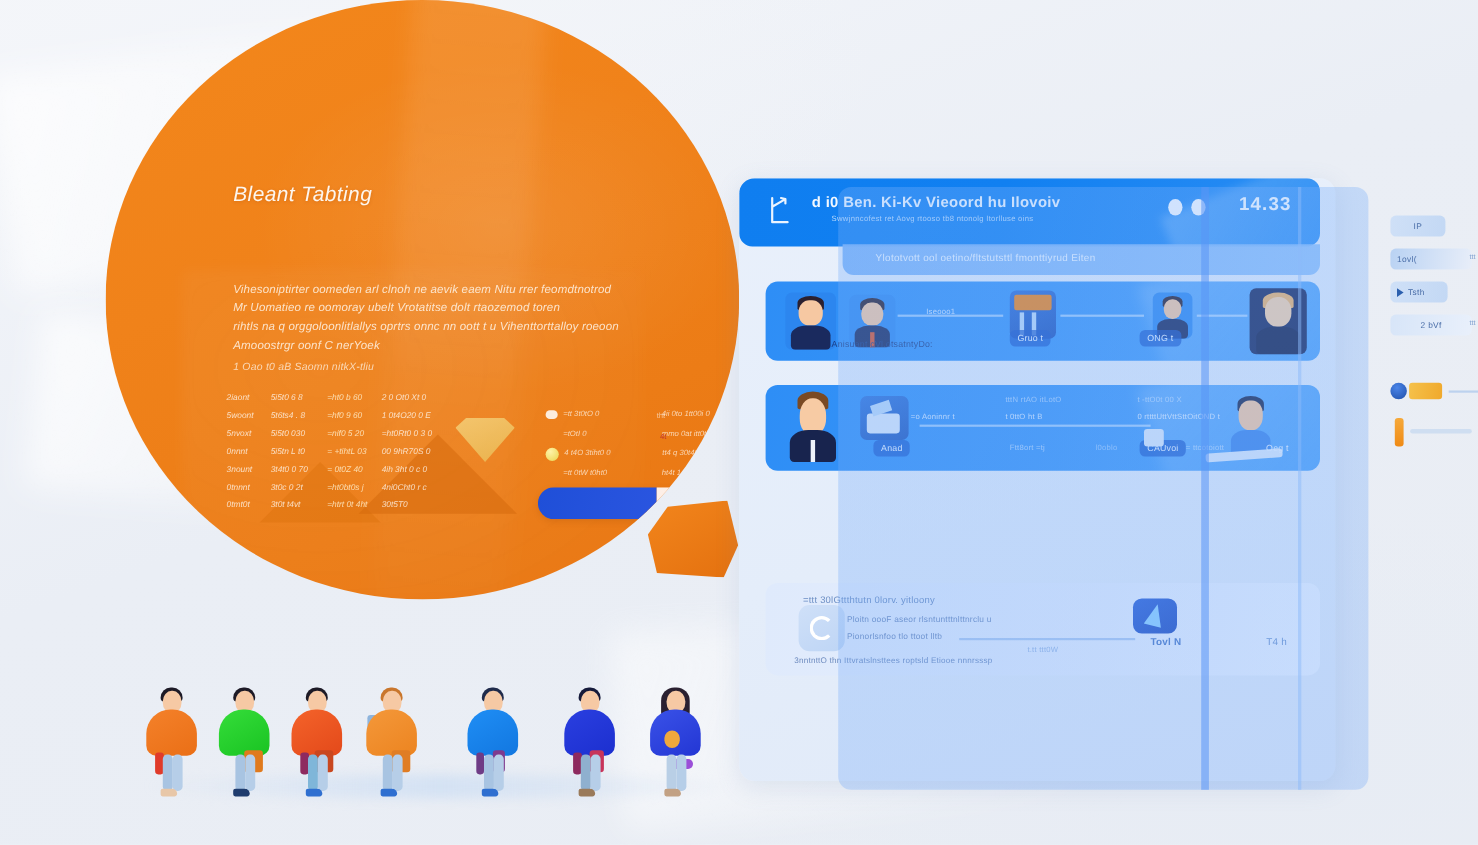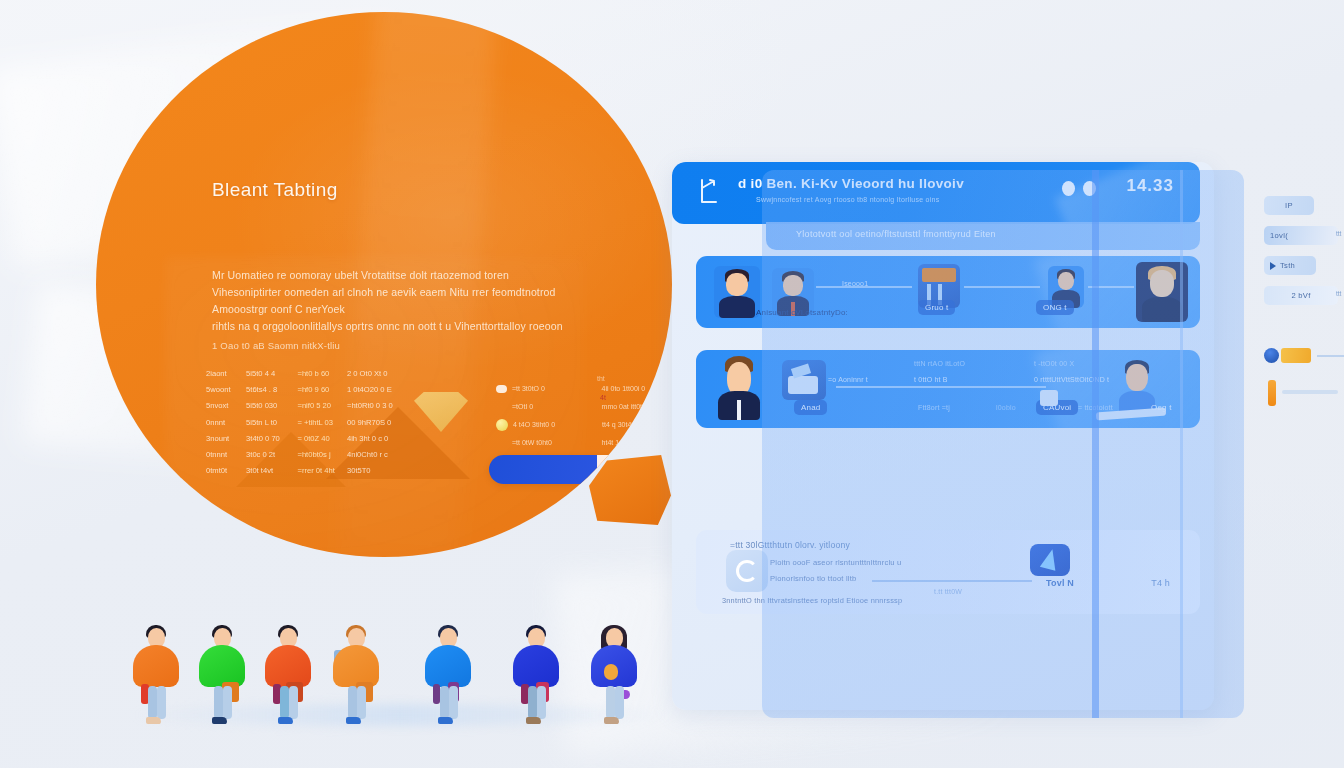--- a/index.html
+++ b/index.html
@@ -27,27 +27,28 @@
     filter: blur(14px);
     pointer-events: none;
   }
   .bg-streak.s1 { left: 0;    top: 40px;  width: 420px; height: 200px; transform: rotate(-8deg); }
   .bg-streak.s2 { left: 30px; top: 300px; width: 340px; height: 160px; transform: rotate(6deg); }
   .bg-streak.s3 { left: 560px;top: 560px; width: 460px; height: 180px; transform: rotate(-4deg); opacity: .7;}
 
   
   #circle-panel {
     position: absolute;
-    left: 96px; top: 12px;
+    left: 96px; top: 0;
     width: 576px; height: 545px;
     border-radius: 50%;
     background:
       radial-gradient(ellipse 55% 40% at 62% 38%, rgba(255,255,255,0.09), rgba(255,255,255,0) 70%),
       linear-gradient(155deg, #f3871b 0%, #f0821a 38%, #ec7c16 72%, #e87613 100%);
     overflow: hidden;
+    font-style: italic;
   }
   #circle-panel .ray {
     position: absolute;
     left: 45%; top: -10%;
     width: 120px; height: 130%;
     background: linear-gradient(to bottom, rgba(255,255,255,0.10), rgba(255,255,255,0));
     transform: rotate(4deg);
     filter: blur(10px);
   }
   #circle-panel .ray2 {
@@ -572,32 +573,32 @@
     <div class="ray2"></div>
     <div class="mountain m2"></div>
     <div class="mountain"></div>
     <div class="diamond"></div>
 
     <div class="circle-text" id="circle-title">
       <span>Bleant Tabting</span>
     </div>
 
     <div class="circle-text" id="circle-body">
+      <span>Vihesoniptirter oomeden arl clnoh ne aevik eaem Nitu rrer feomdtnotrod</span>
       <span>Mr Uomatieo re oomoray ubelt  Vrotatitse dolt rtaozemod toren</span>
-      <span>Vihesoniptirter oomeden arl clnoh ne aevik eaem Nitu rrer feomdtnotrod</span>
+      <span>rihtls na q orggoloonlitlallys oprtrs onnc nn oott t u Vihenttorttalloy roeoon</span>
       <span>Amooostrgr oonf C nerYoek</span>
-      <span>rihtls na q orggoloonlitlallys oprtrs onnc nn oott t u Vihenttorttalloy roeoon</span>
     </div>
 
     <div class="circle-text" id="circle-note">1 Oao t0 aB Saomn nitkX-tliu</div>
 
     <div id="circle-table">
       <div class="row">
         <span class="c0">2iaont</span>
-        <span class="c1">5i5t0 4  4</span>
+        <span class="c1">5i5t0 6  8</span>
         <span class="c2">=ht0 b 60</span>
         <span class="c3">2 0 Ot0 Xt 0</span>
       </div>
       <div class="row">
         <span class="c0">5woont</span>
         <span class="c1">5t6ts4 . 8</span>
         <span class="c2">=hf0 9 60</span>
         <span class="c3">1 0t4O20 0 E</span>
       </div>
       <div class="row">
@@ -620,21 +621,21 @@
       </div>
       <div class="row">
         <span class="c0">0tnnnt</span>
         <span class="c1">3t0c 0 2t</span>
         <span class="c2">=ht0bt0s  j</span>
         <span class="c3">4ni0Cht0 r c</span>
       </div>
       <div class="row">
         <span class="c0">0tmt0t</span>
         <span class="c1">3t0t t4vt</span>
-        <span class="c2">=rrer 0t 4ht</span>
+        <span class="c2">=htrt 0t 4ht</span>
         <span class="c3">30t5T0</span>
       </div>
     </div>
 
     <div id="circle-legend">
       <div class="lrow">
         <i class="dot"></i>
         <span class="la">=tt 3t0tO 0</span>
         <span class="lb">4ii 0to 1tt00i 0</span>
       </div>

